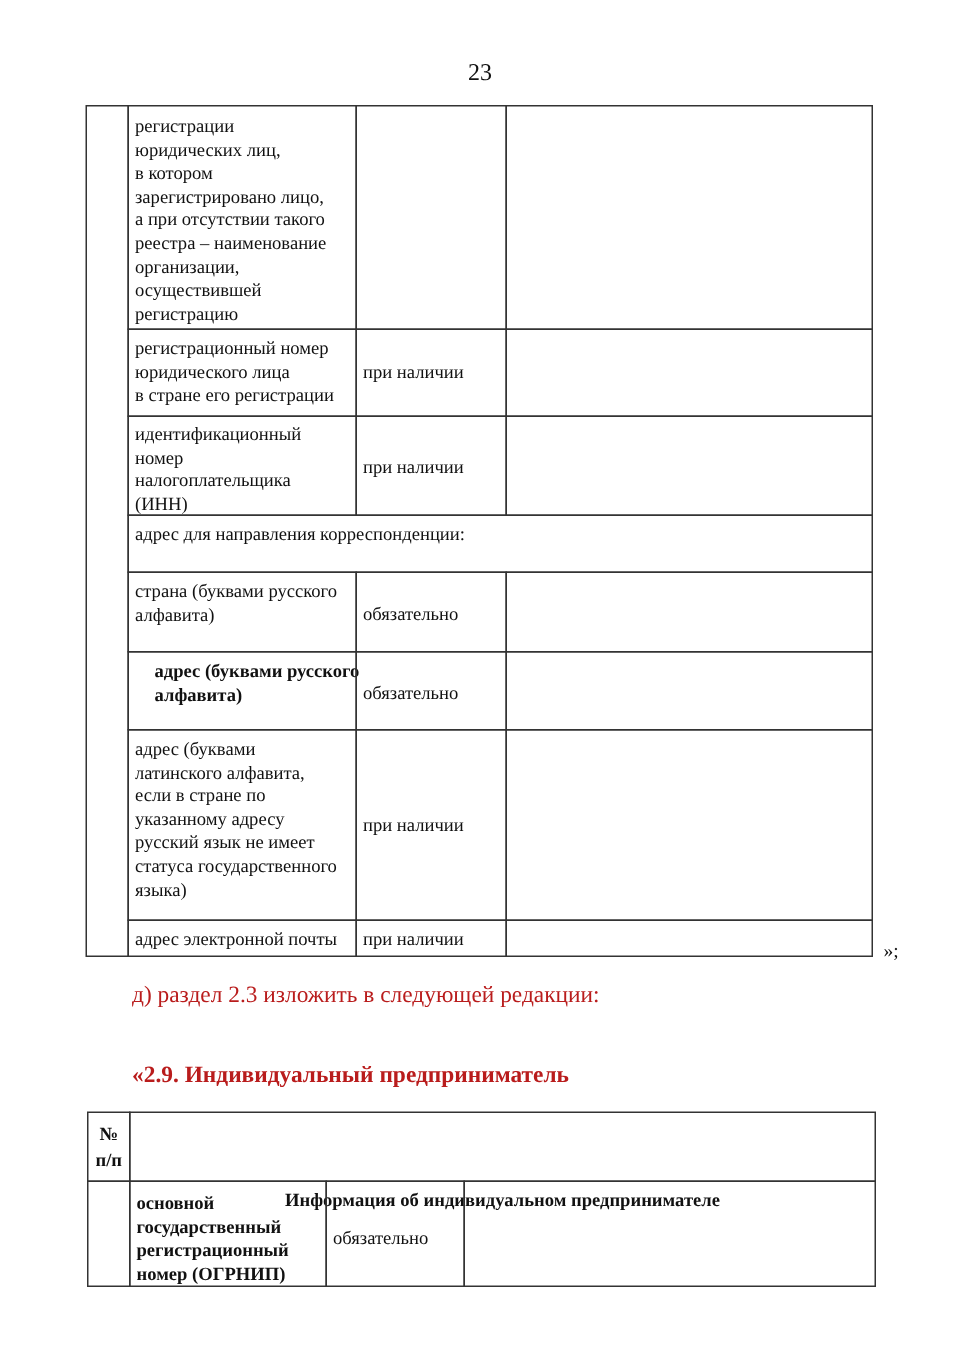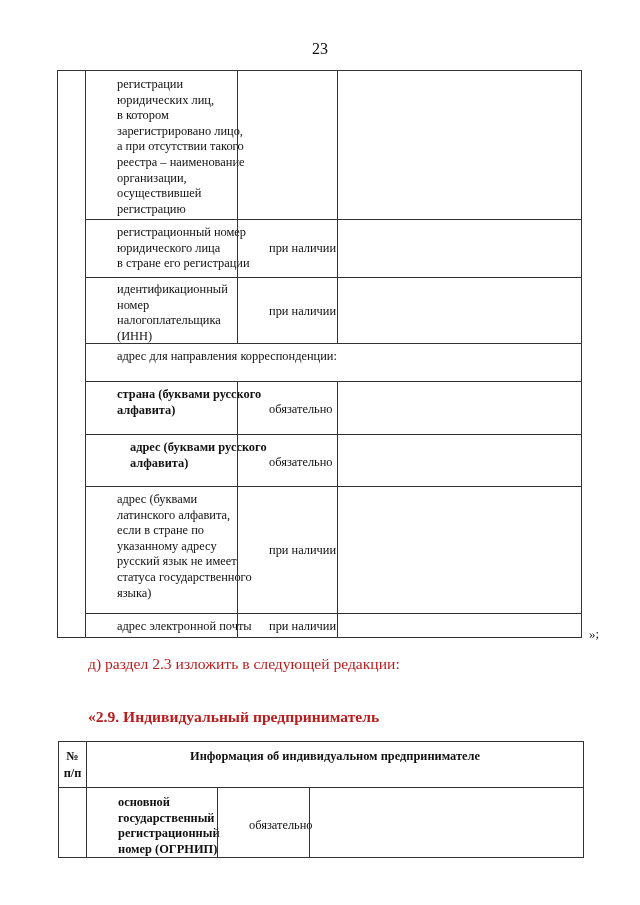--- a/index.html
+++ b/index.html
@@ -1,20 +1,20 @@
 <!DOCTYPE html>
 <html><head>
 <meta charset="utf-8">
 <style>
   html, body { margin:0; padding:0; background:#ffffff; }
   body { width:640px; height:905px; position:relative; overflow:hidden;
          font-family:"Liberation Serif","DejaVu Serif",serif; color:#111; }
   .page-number { position:absolute; left:0; width:640px; top:40px; text-align:center; font-size:16px; }
   .cell { position:absolute; box-sizing:border-box; border:1px solid #333; }
-  .txt { position:absolute; font-size:12.4px; line-height:15.6px; color:#111; white-space:pre-line;margin-left:27px; }
+  .txt { position:absolute; font-size:12.4px; line-height:15.6px; color:#111; white-space:pre-line; }
   .para { position:absolute; font-size:15.6px; color:#b91c1c; white-space:nowrap; }
   .bold { font-weight:bold; }
   .hdr { position:absolute; font-size:12.4px; font-weight:bold; line-height:17px; text-align:center; }
   .quote-end { position:absolute; font-size:13px; }
 </style>
 </head>
 <body>
 
 <div class="page-number">23</div>
 
@@ -58,21 +58,21 @@
     <div class="cell" style="left:337px;top:277px;width:245px;height:67px;"></div>
   </div>
 
   <div>
     <div class="cell" style="left:85px;top:343px;width:497px;height:39px;"></div>
     <div class="txt" style="left:90px;top:349px;">адрес для направления корреспонденции:</div>
   </div>
 
   <div>
     <div class="cell" style="left:85px;top:381px;width:153px;height:54px;"></div>
-    <div class="txt" style="left:90px;top:387px;font-weight:bold;">страна (буквами русского
+    <div class="txt" style="left:90px;top:387px;">страна (буквами русского
 алфавита)</div>
     <div class="cell" style="left:237px;top:381px;width:101px;height:54px;"></div>
     <div class="txt" style="left:242px;top:402px;">обязательно</div>
     <div class="cell" style="left:337px;top:381px;width:245px;height:54px;"></div>
   </div>
 
   <div>
     <div class="cell" style="left:85px;top:434px;width:153px;height:53px;"></div>
     <div class="txt" style="left:103px;top:440px;font-weight:bold;">адрес (буквами русского
 алфавита)</div>
@@ -108,21 +108,21 @@
 
 <div class="para" style="left:88px;top:655px;">д) раздел 2.3 изложить в следующей редакции:</div>
 <div class="para bold" style="left:88px;top:708px;">«2.9. Индивидуальный предприниматель</div>
 
 <div>
   <div>
     <div class="cell" style="left:58px;top:741px;width:29px;height:47px;"></div>
     <div class="hdr" style="left:58px;top:748px;width:29px;white-space:pre-line;">№
 п/п</div>
     <div class="cell" style="left:86px;top:741px;width:498px;height:47px;"></div>
-    <div class="hdr" style="left:86px;top:748px;width:498px;">Информация об индивидуальном предпринимателе</div>
+    <div class="hdr" style="left:86px;top:792px;width:498px;">Информация об индивидуальном предпринимателе</div>
   </div>
 
   <div>
     <div class="cell" style="left:58px;top:787px;width:29px;height:71px;"></div>
     <div class="cell" style="left:86px;top:787px;width:132px;height:71px;"></div>
     <div class="txt" style="left:91px;top:795px;font-weight:bold;">основной
 государственный
 регистрационный
 номер (ОГРНИП)</div>
     <div class="cell" style="left:217px;top:787px;width:93px;height:71px;"></div>

